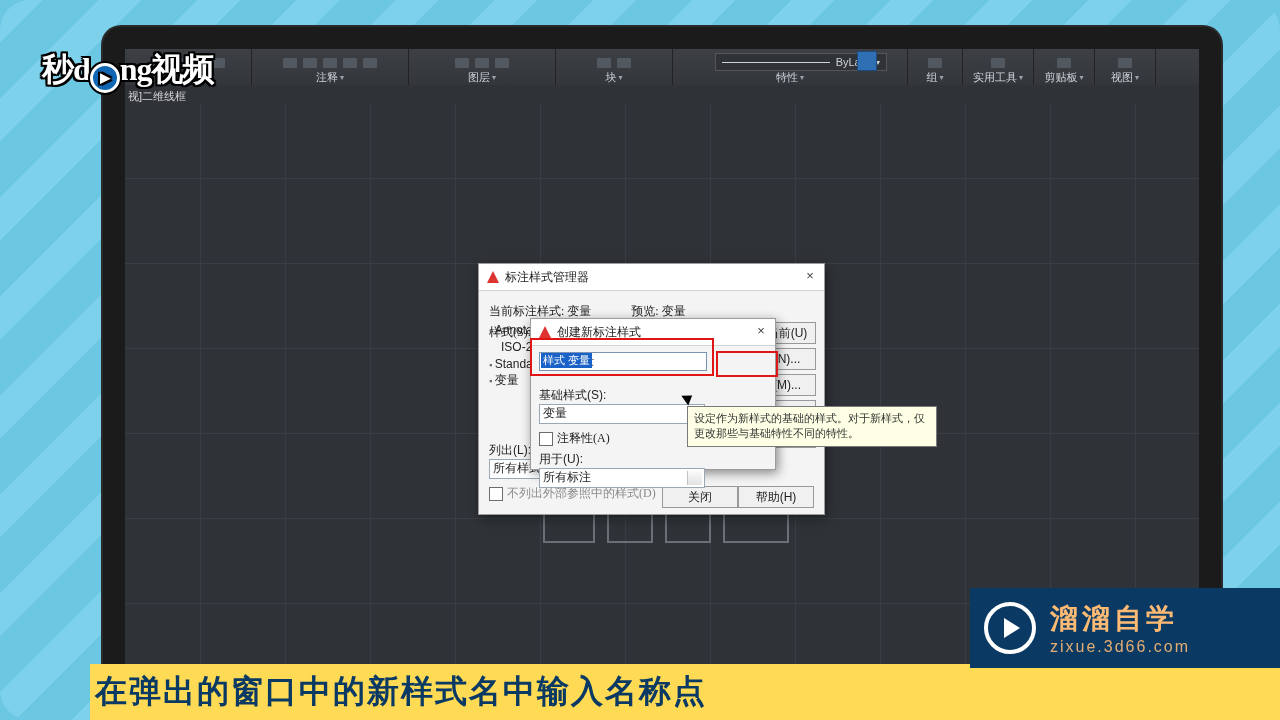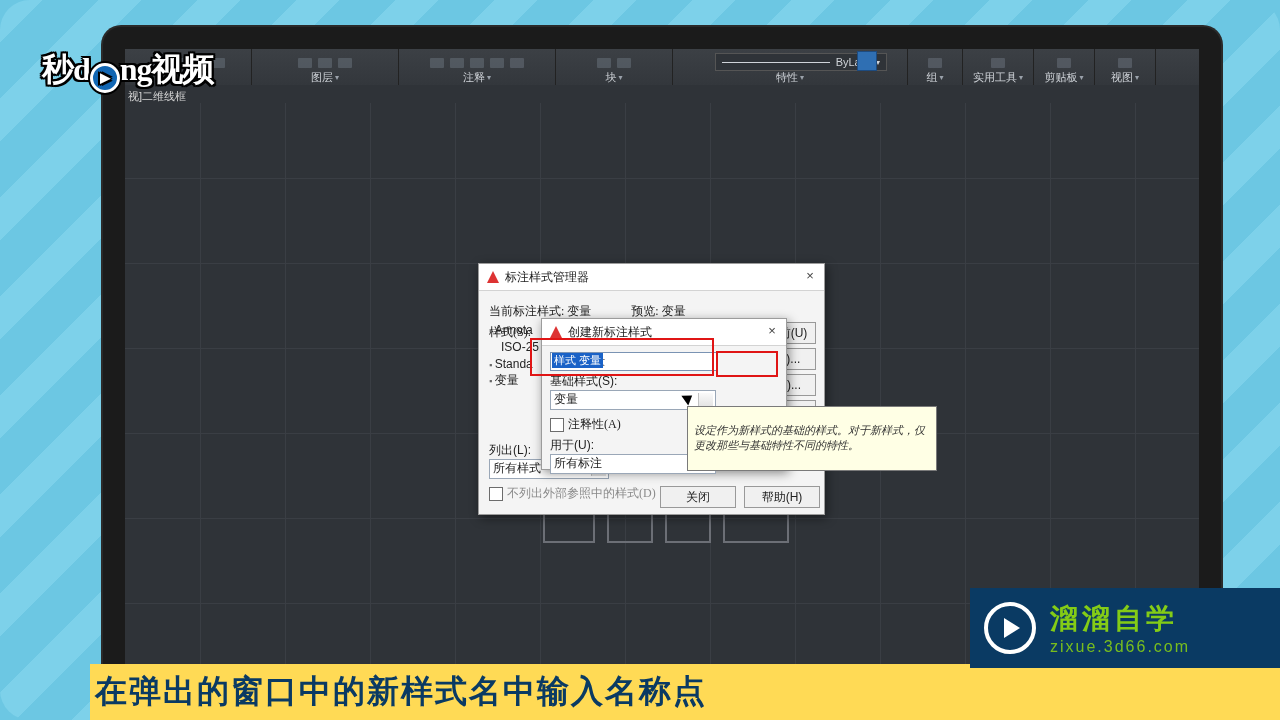--- a/index.html
+++ b/index.html
@@ -42,43 +42,43 @@
   .winbtn.primary{background:#dce9f7;border-color:#6c9bcd;}
   .input{height:17px;border:1px solid #7a93b3;background:#fff;padding:0 3px;font-size:12px;}
   .select{height:18px;border:1px solid #9aa7b7;background:#fff;padding:0 3px;font-size:12px;position:relative;}
   .select::after{content:"";position:absolute;right:2px;top:2px;width:14px;height:14px;border-left:1px solid #c2c2c2;background:linear-gradient(#fafafa,#e2e2e2);}
   .select .arrow{position:absolute;right:5px;top:6px;width:0;height:0;border-left:4px solid transparent;border-right:4px solid transparent;border-top:5px solid #555;}
   
   #mgr{left:353px;top:160px;width:345px;height:250px;}
   #mgr .left-list{position:absolute;left:10px;top:58px;width:120px;}
   #mgr .btncol{position:absolute;right:10px;top:58px;width:68px;display:flex;flex-direction:column;gap:4px;}
   #mgr .btncol .winbtn{min-width:0;width:68px;}
-  #mgr .footer{position:absolute;right:4px;bottom:6px;display:flex;gap:8px;justify-content:space-between;}
+  #mgr .footer{position:absolute;right:10px;bottom:6px;display:flex;justify-content:space-between;}
   #mgr .liechu{position:absolute;left:10px;top:178px;}
   
-  #crt{left:416px;top:215px;width:244px;height:150px;z-index:4;}
+  #crt{left:405px;top:215px;width:244px;height:150px;z-index:4;}
   #crt .crt-body{padding:6px 8px;}
   #crt .crt-btns{position:absolute;right:8px;top:34px;display:flex;flex-direction:column;gap:7px;}
   .namebox{position:relative;width:160px;}
   .namebox .input{width:100%;background:#fff;}
   .namebox .sel{position:absolute;left:2px;top:1px;height:15px;padding:0 2px;background:#1a62c7;color:#fff;font-size:11px;display:flex;align-items:center;white-space:nowrap;}
   .highlight-red{position:absolute;border:2px solid #e01515;pointer-events:none;}
   .hi-name{left:405px;top:235px;width:180px;height:34px;z-index:6;}
   .hi-cont{left:591px;top:248px;width:58px;height:22px;z-index:6;}
   
-  .tooltip{position:absolute;left:562px;top:303px;width:236px;background:#ffffe5;border:1px solid #7a7a7a;padding:16px 6px;font-size:11px;color:#323232;z-index:5;line-height:1.4;font-style:italic;}
+  .tooltip{position:absolute;left:562px;top:303px;width:236px;background:#ffffe5;border:1px solid #7a7a7a;padding:4px 6px;font-size:11px;color:#323232;z-index:5;line-height:1.4;}
   .cursor{position:absolute;left:559px;top:289px;width:10px;height:14px;z-index:7;pointer-events:none;}
   .cursor::before{content:"";position:absolute;left:0;top:0;border-left:9px solid #000;border-top:6px solid transparent;border-bottom:6px solid transparent;transform:rotate(-35deg);}
   
   .wm1{position:absolute;left:42px;top:48px;font-size:32px;font-weight:800;color:#fff;
        text-shadow:-2px 0 #000,2px 0 #000,0 -2px #000,0 2px #000, -2px -2px #000,2px 2px #000,-2px 2px #000,2px -2px #000;
        font-family:"Arial Black","Microsoft YaHei";letter-spacing:-1px;background:#fff0;padding:0;z-index:20;}
   .wm1 .play{display:inline-flex;width:24px;height:24px;border-radius:50%;background:#1166b3;color:#fff;align-items:center;justify-content:center;font-size:13px;transform:translateY(2px);border:3px solid #fff;box-shadow:0 0 0 2px #000;}
   
-  .brand{position:absolute;right:0;bottom:52px;width:296px;height:80px;background:#0a3a63;display:flex;align-items:center;color:#84cc16;z-index:20;padding-left:14px;}
+  .brand{position:absolute;right:0;bottom:52px;width:296px;height:80px;background:#0a3a63;display:flex;align-items:center;color:#fdba74;z-index:20;padding-left:14px;}
   .brand .playring{width:44px;height:44px;border:4px solid #fff;border-radius:50%;display:flex;align-items:center;justify-content:center;margin-right:14px;}
   .brand .playring::before{content:"";width:0;height:0;border-left:16px solid #fff;border-top:10px solid transparent;border-bottom:10px solid transparent;margin-left:4px;}
   .brand .txt{display:flex;flex-direction:column;}
   .brand .cn{font-size:28px;font-weight:600;letter-spacing:4px;}
   .brand .en{font-size:16px;letter-spacing:2px;opacity:.9;}
   
   .caption{position:absolute;left:90px;right:0;bottom:0;height:56px;background:#ffda55;display:flex;align-items:center;color:#0a3a63;font-size:32px;font-weight:600;letter-spacing:2px;padding-left:5px;z-index:15;}
   
   .chk{display:inline-block;width:12px;height:12px;border:1px solid #6c6c6c;background:#fff;margin-right:4px;vertical-align:-2px;}
   .disabled{color:#8a8a8a;}
@@ -101,37 +101,37 @@
       <div class="ribbon">
         <div class="ribbon-group" style="width:110px">
           <div class="ribbon-icons">
               <span></span>
               <span></span>
               <span></span>
               <span></span>
             </div>
           <div class="ribbon-label">修改</div>
         </div>
+        <div class="ribbon-group" style="width:140px">
+          <div class="ribbon-icons">
+              <span></span>
+              <span></span>
+              <span></span>
+              <span></span>
+              <span></span>
+            </div>
+          <div class="ribbon-label">注释</div>
+        </div>
         <div class="ribbon-group" style="width:130px">
           <div class="ribbon-icons">
               <span></span>
               <span></span>
               <span></span>
             </div>
           <div class="ribbon-label">图层</div>
-        </div>
-        <div class="ribbon-group" style="width:140px">
-          <div class="ribbon-icons">
-              <span></span>
-              <span></span>
-              <span></span>
-              <span></span>
-              <span></span>
-            </div>
-          <div class="ribbon-label">注释</div>
         </div>
         <div class="ribbon-group" style="width:100px">
           <div class="ribbon-icons">
               <span></span>
               <span></span>
             </div>
           <div class="ribbon-label">块</div>
         </div>
         <div class="ribbon-group" style="width:218px;position:relative">
           <div class="ribbon-label" style="margin-top:18px">特性</div>
@@ -228,21 +228,21 @@
           <div class="dlg-title">
             <span class="appicon"></span>
             <span>创建新标注样式</span>
             <span class="close">×</span>
           </div>
           <div class="crt-body">
             <div class="namebox">
               <input class="input" value="样式 变量" style="">
               <span class="sel">样式 变量</span>
             </div>
-            <div style="margin-top:2px">基础样式(S):</div>
+            <div style="margin-top:16px">基础样式(S):</div>
             <div class="select" style="width:158px">
               <span>变量</span><span class="arrow"></span>
             </div>
             <div class="row" style="margin-top:6px">
               <span class="chk"></span>
               <span>注释性(A)</span>
             </div>
             <div>用于(U):</div>
             <div class="select" style="width:158px">
               <span>所有标注</span><span class="arrow"></span>

